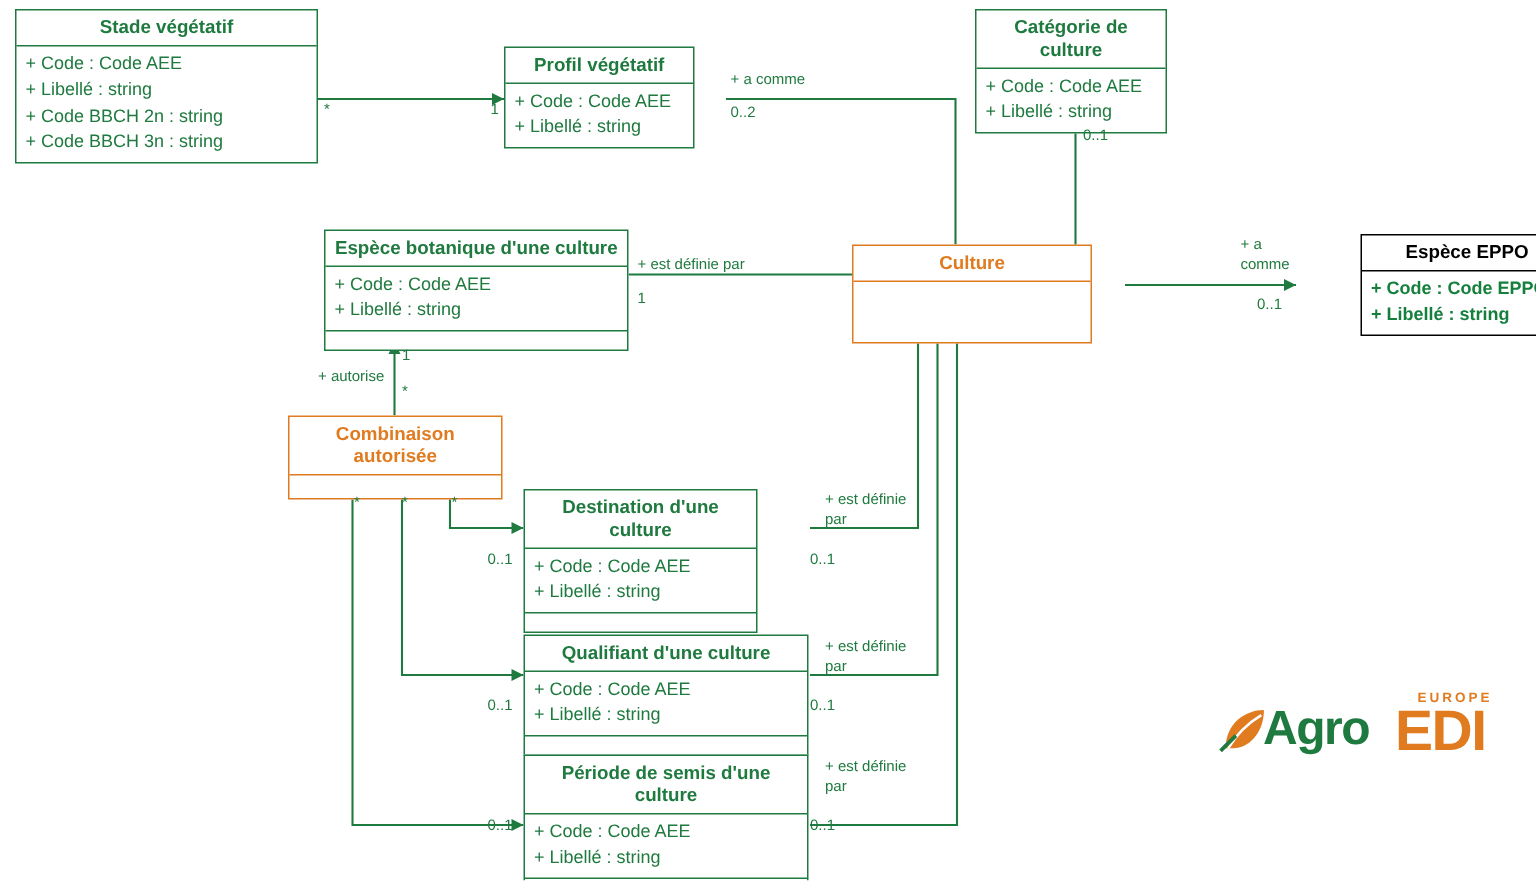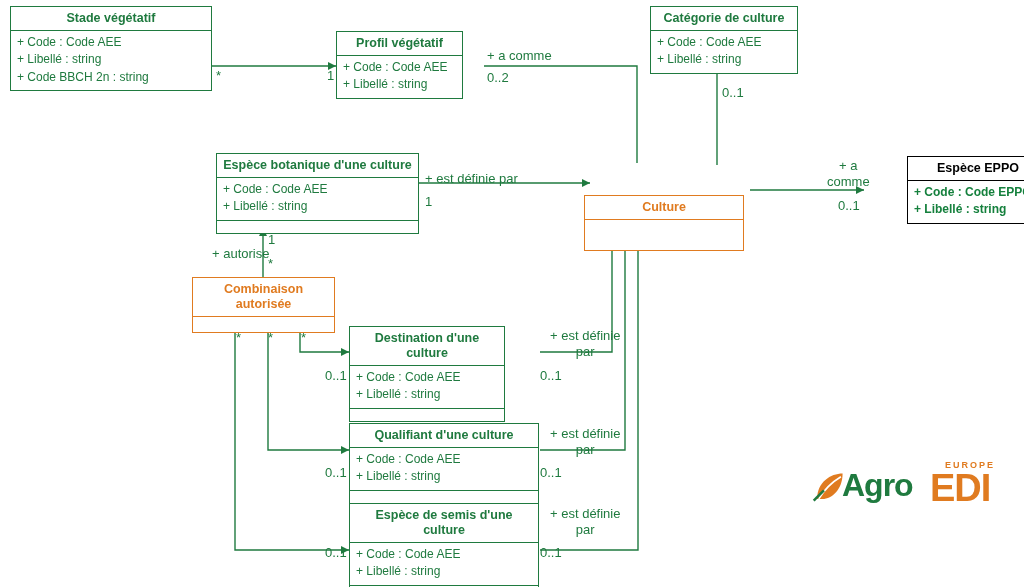--- a/index.html
+++ b/index.html
@@ -50,25 +50,24 @@
     color: #1f7a3f;
     line-height: 1.45;
     white-space: nowrap;
   }
   .uml.black .attr  { color: #15803d; font-weight: bold; }
   .uml .sep {
     border-top: 1.5px solid #1f7a3f;
   }
   .lbl {
     position: absolute;
-    font-size: 13px;
+    font-size: 10px;
     color: #1f7a3f;
     white-space: pre;
     line-height: 1.25;
-    text-align: center;
   }
   
   #logo {
     position: absolute;
     left: 812px;
     top: 462px;
     width: 196px;
     height: 52px;
   }
   #logo .leaf {
@@ -143,49 +142,50 @@
       <polygon points="263,228 259,236 267,236"></polygon>
     </g>
   </svg>
 
   <div class="uml" style="left:10px; top:6px; width:202px;">
     <div class="hdr">Stade végétatif</div>
     <div class="attrs">
       <div class="attr">+ Code : Code AEE</div>
       <div class="attr">+ Libellé : string</div>
       <div class="attr">+ Code BBCH 2n : string</div>
+      <div class="attr">+ Code BBCH 3n : string</div>
     </div>
   </div>
 
   <div class="uml" style="left:336px; top:31px; width:127px;">
     <div class="hdr">Profil végétatif</div>
     <div class="attrs">
       <div class="attr">+ Code : Code AEE</div>
       <div class="attr">+ Libellé : string</div>
     </div>
   </div>
 
-  <div class="uml" style="left:650px; top:6px; width:148px;">
+  <div class="uml" style="left:650px; top:6px; width:128px;">
     <div class="hdr">Catégorie de culture</div>
     <div class="attrs">
       <div class="attr">+ Code : Code AEE</div>
       <div class="attr">+ Libellé : string</div>
     </div>
   </div>
 
   <div class="uml" style="left:216px; top:153px; width:203px;">
     <div class="hdr">Espèce botanique d'une culture</div>
     <div class="attrs">
       <div class="attr">+ Code : Code AEE</div>
       <div class="attr">+ Libellé : string</div>
     </div>
     <div class="sep" style="height:12px;"></div>
   </div>
 
-  <div class="uml orange" style="left:584px; top:163px; width:160px; height:56px;margin-top:32px;">
+  <div class="uml orange" style="left:568px; top:163px; width:160px; height:66px;">
     <div class="hdr">Culture</div>
     <div class="attrs"></div>
   </div>
 
   <div class="uml black" style="left:864px; top:156px; width:142px;">
     <div class="hdr">Espèce EPPO</div>
     <div class="attrs">
       <div class="attr">+ Code : Code EPPO</div>
       <div class="attr">+ Libellé : string</div>
     </div>
@@ -208,21 +208,21 @@
   <div class="uml" style="left:349px; top:423px; width:190px;">
     <div class="hdr">Qualifiant d'une culture</div>
     <div class="attrs">
       <div class="attr">+ Code : Code AEE</div>
       <div class="attr">+ Libellé : string</div>
     </div>
     <div class="sep" style="height:12px;"></div>
   </div>
 
   <div class="uml" style="left:349px; top:503px; width:190px;">
-    <div class="hdr">Espèce de semis d'une culture</div>
+    <div class="hdr">Période de semis d'une culture</div>
     <div class="attrs">
       <div class="attr">+ Code : Code AEE</div>
       <div class="attr">+ Libellé : string</div>
     </div>
     <div class="sep" style="height:10px;"></div>
   </div>
 
   <div class="lbl" style="left:216px; top:68px;">*</div>
   <div class="lbl" style="left:327px; top:68px;">1</div>
   <div class="lbl" style="left:487px; top:48px;">+ a comme</div>

